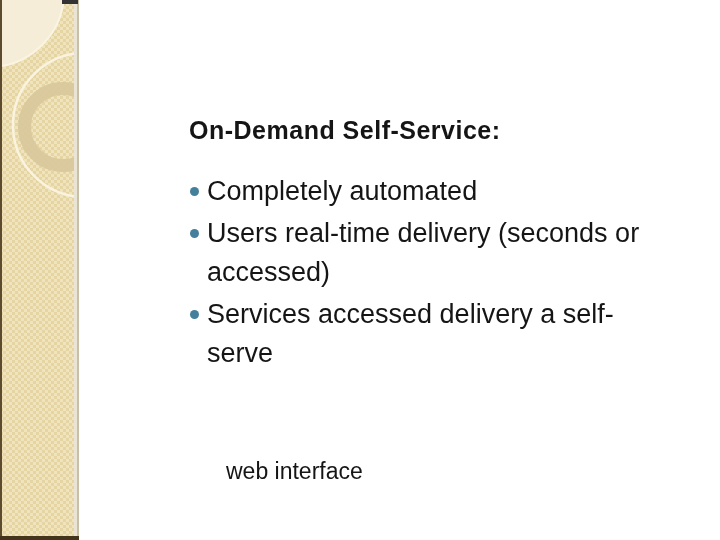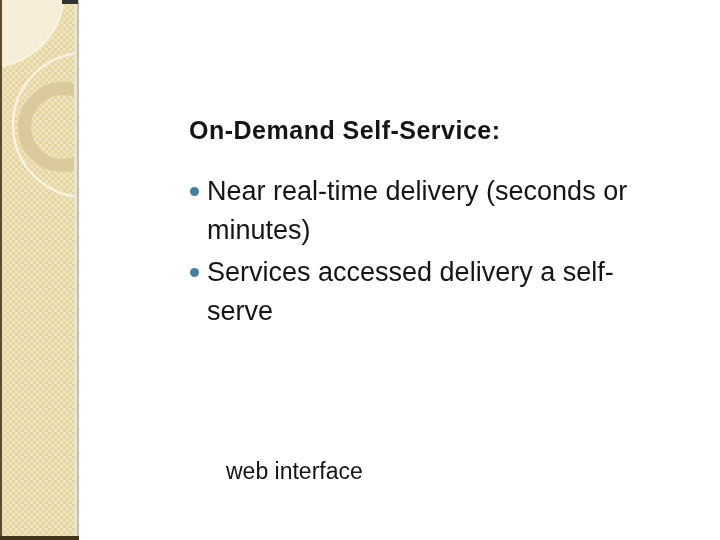--- a/index.html
+++ b/index.html
@@ -87,22 +87,28 @@
   <div class="bottom-bar"></div>
   <div class="top-notch"></div>
 
   <div class="content">
     <h1 class="slide-title">On-Demand Self-Service:</h1>
 
     <ul class="bullets">
       <li class="bullet-item">
         <span class="dot"></span>
         <span class="btext">
-          <span class="line">Near real-time delivery (seconds or</span>
-          <span class="line">minutes)</span>
+          <span class="line">Completely automated</span>
+        </span>
+      </li>
+      <li class="bullet-item">
+        <span class="dot"></span>
+        <span class="btext">
+          <span class="line">Users real-time delivery (seconds or</span>
+          <span class="line">accessed)</span>
         </span>
       </li>
       <li class="bullet-item">
         <span class="dot"></span>
         <span class="btext">
           <span class="line">Services accessed delivery a self-</span>
           <span class="line">serve</span>
         </span>
       </li>
     </ul>

